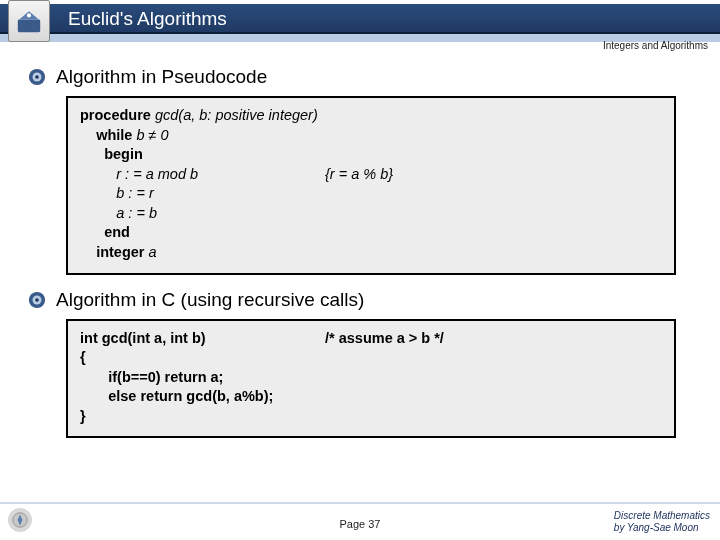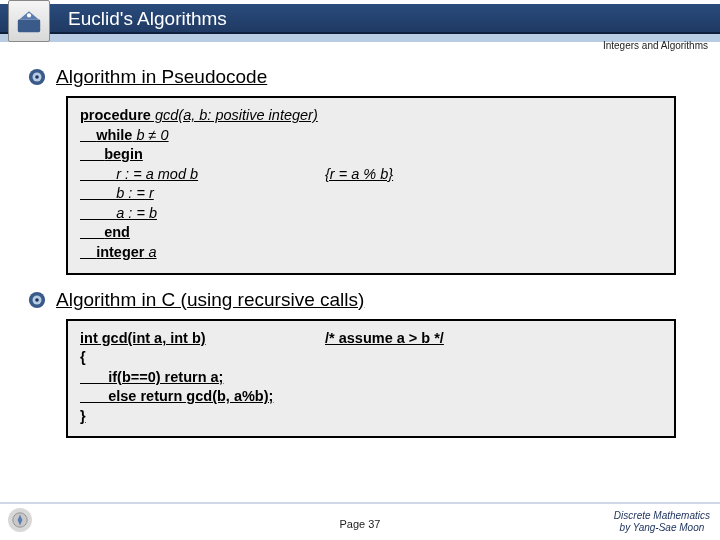--- a/index.html
+++ b/index.html
@@ -6,39 +6,39 @@
   body { width: 720px; height: 540px; background: #fff; font-family: Verdana, Tahoma, sans-serif; position: relative; overflow: hidden; }
   
   .header { width: 100%; height: 48px; position: relative; text-align: center; }
   .header-bar { position: absolute; top: 4px; left: 0; right: 0; height: 30px; background: linear-gradient(to bottom, #2a4b7c, #1f3a63); border-bottom: 2px solid #0d1f3a; }
   .header-sub { position: absolute; top: 34px; left: 0; right: 0; height: 8px; background: #b8cce4; }
   .header-icon { position: absolute; top: 0; left: 8px; width: 42px; height: 42px; background: linear-gradient(to bottom, #f5f5f5, #d8d8d8); border: 1px solid #888; border-radius: 2px; display: flex; align-items: center; justify-content: center; }
   .header-icon svg { width: 28px; height: 28px; }
   .header-title { position: absolute; top: 8px; left: 68px; color: #fff; font-size: 19px; font-weight: normal; }
   .header-right { position: absolute; top: 40px; right: 12px; font-size: 10px; color: #222; }
   
-  .content { padding: 10px 41px 0 28px; text-decoration: underline; }
+  .content { padding: 10px 41px 0 28px; }
   
   .section-head { display: flex; align-items: center; margin: 8px 0 8px 0; }
   .bullet { width: 18px; height: 18px; margin-right: 10px; flex-shrink: 0; }
   .section-title { font-size: 19px; color: #000; }
   
   .code-box { margin: 0 0 14px 38px; border: 2px solid #000; background: #ededed; padding: 8px 12px 10px 12px; font-size: 14.5px; line-height: 1.35; width: 610px; }
   .code-box .kw { font-weight: bold; }
   .code-box .it { font-style: italic; }
   .code-line { white-space: pre; font-family: Verdana, Tahoma, sans-serif; }
   .code-row { display: flex; }
   .code-left { min-width: 245px; white-space: pre; }
   .code-right { white-space: pre; }
   
   .footer { position: absolute; bottom: 4px; left: 0; right: 0; height: 34px; }
   .footer-line { position: absolute; top: 0; left: 0; right: 0; height: 2px; background: #d0d8e8; }
   .footer-logo { position: absolute; bottom: 4px; left: 8px; width: 24px; height: 24px; border-radius: 50%; background: #d8d8d8; display:flex; align-items:center; justify-content:center; }
   .footer-center { position: absolute; bottom: 6px; left: 50%; transform: translateX(-50%); font-size: 11px; color: #222; }
-  .footer-right { position: absolute; bottom: 2px; right: 10px; text-align: center; font-size: 10px; font-style: italic; color: #1a2f5a; line-height: 1.2; }
+  .footer-right { position: absolute; bottom: 2px; right: 10px; text-align: left; font-size: 10px; font-style: italic; color: #1a2f5a; line-height: 1.2; }
 </style>
 </head>
 <body>
 
 <div class="header">
   <div class="header-bar"></div>
   <div class="header-sub"></div>
   <div class="header-icon">
     <svg viewBox="0 0 40 40">
         <rect x="4" y="18" width="32" height="18" fill="#3a5a8a" rx="2"></rect>

